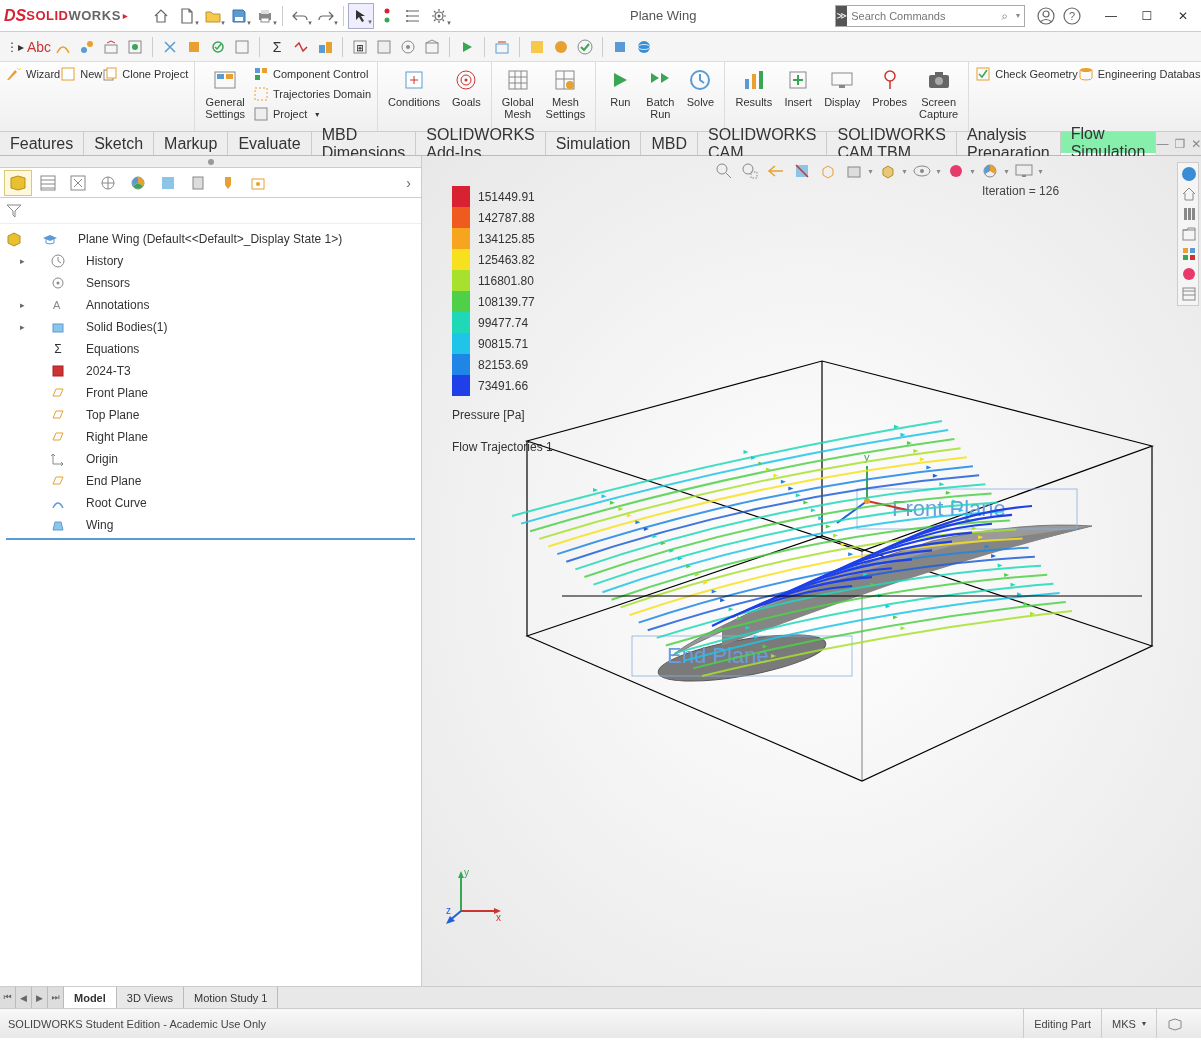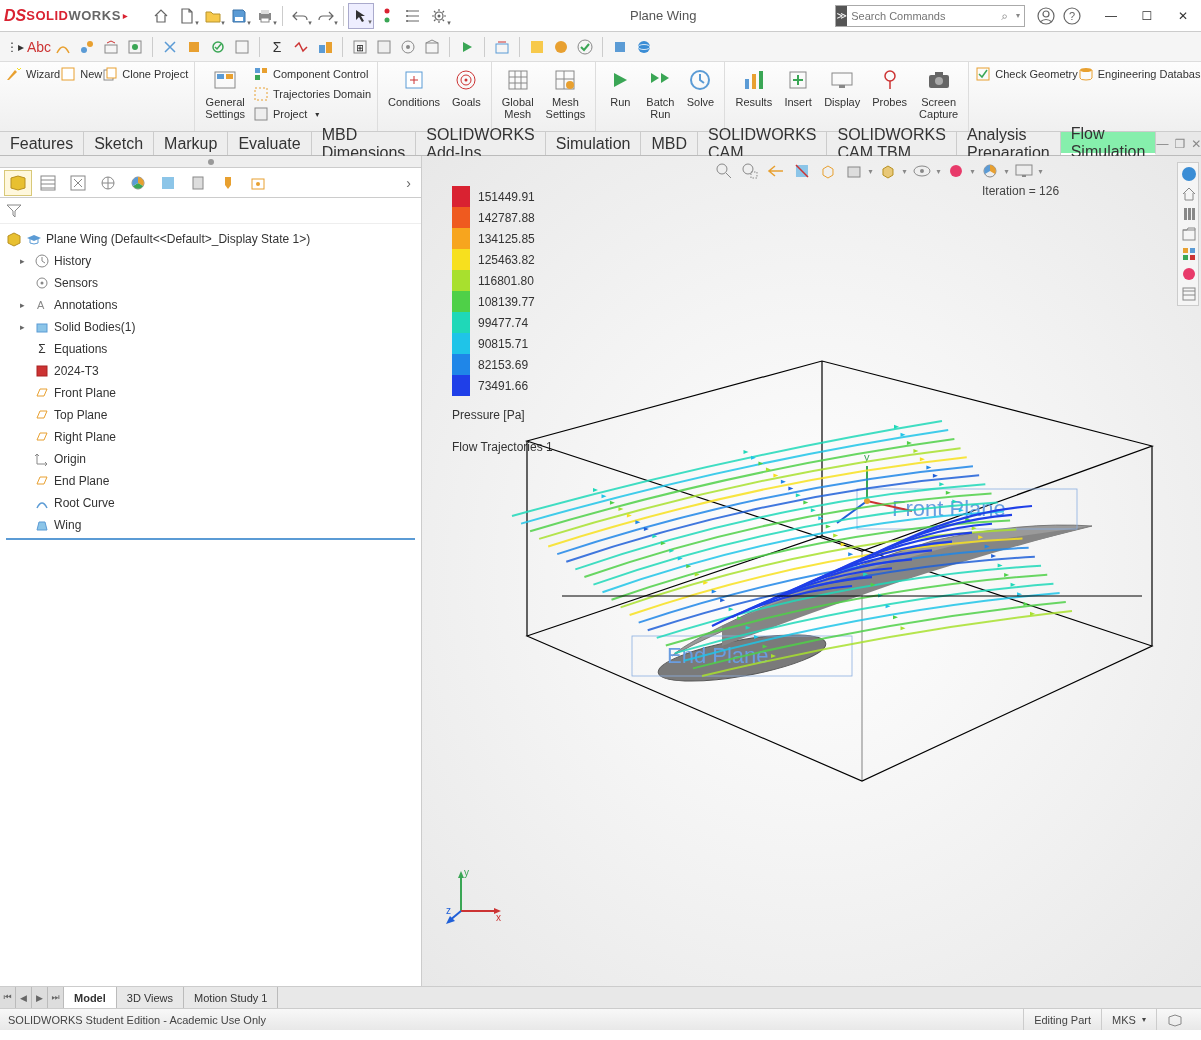--- a/index.html
+++ b/index.html
@@ -47,21 +47,21 @@
 
 .tree-panel { width: 422px; background: #fff; border-right: 1px solid #ccc; display: flex; flex-direction: column; }
 .tree-header { height: 12px; background: #eee; border-bottom: 1px solid #ccc; display: flex; align-items: center; justify-content: center; position: relative; }
 .tree-header .dot { width: 6px; height: 6px; background: #999; border-radius: 50%; }
 .tree-tabs { height: 30px; display: flex; align-items: center; border-bottom: 1px solid #ccc; padding: 0 4px; gap: 2px; }
 .tree-tab { width: 28px; height: 26px; display: flex; align-items: center; justify-content: center; cursor: pointer; border: 1px solid transparent; }
 .tree-tab:first-child { background: #fff8dd; border-color: #d8c878; }
 .tree-tabs .arrow { margin-left: auto; font-size: 14px; color: #666; cursor: pointer; padding: 0 6px; }
 .filter-row { height: 26px; border-bottom: 1px solid #eee; display: flex; align-items: center; padding: 0 6px; }
 .tree { flex: 1; overflow: auto; padding: 4px 2px; }
-.tree-item { display: flex; align-items: center; gap: 4px; height: 22px; padding-left: 4px; font-size: 12px; cursor: pointer; }
+.tree-item { display: flex; align-items: center; gap: 20px; height: 22px; padding-left: 4px; font-size: 12px; cursor: pointer; }
 .tree-item.root { font-size: 12px; }
 .tree-item .exp { width: 10px; font-size: 9px; color: #666; }
 .tree-item .ti-icon { width: 16px; height: 16px; display: inline-flex; align-items: center; justify-content: center; }
 .tree-item.l1 { padding-left: 18px; }
 .tree-end-line { height: 2px; background: #5b9bd5; margin: 2px 4px 0 4px; }
 
 
 .viewport { flex: 1; position: relative; background: radial-gradient(ellipse at center, #fff 0%, #e8e8e8 100%); overflow: hidden; }
 .view-toolbar { position: absolute; top: 4px; left: 50%; transform: translateX(-30%); display: flex; gap: 4px; align-items: center; }
 .vt-icon { width: 22px; height: 22px; display: flex; align-items: center; justify-content: center; cursor: pointer; }
@@ -85,21 +85,21 @@
 .triad { position: absolute; bottom: 60px; left: 24px; }
 
 
 .bottom-tabs { height: 22px; background: #e8e8e8; border-top: 1px solid #ccc; display: flex; align-items: stretch; }
 .bt-nav { display: flex; }
 .bt-nav-btn { width: 16px; display: flex; align-items: center; justify-content: center; background: #ddd; border-right: 1px solid #bbb; font-size: 9px; cursor: pointer; color: #666; }
 .bt-tab { padding: 0 10px; display: flex; align-items: center; font-size: 11px; border-right: 1px solid #bbb; cursor: pointer; }
 .bt-tab.active { background: #fff; font-weight: bold; }
 
 
-.status-bar { height: 22px; background: linear-gradient(#f8f8f8,#e8e8e8); border-top: 1px solid #ccc; display: flex; align-items: center; padding: 0 8px; font-size: 11px; color: #444; }
+.status-bar { height: 30px; background: linear-gradient(#f8f8f8,#e8e8e8); border-top: 1px solid #ccc; display: flex; align-items: center; padding: 0 8px; font-size: 11px; color: #444; }
 .status-bar .sp { flex: 1; }
 .status-item { padding: 0 10px; border-left: 1px solid #ccc; height: 100%; display: flex; align-items: center; }
 
 
 svg { display: block; }
 .ico-stroke { stroke: #666; stroke-width: 1.2; fill: none; }
 </style>
 </head>
 <body>
 

